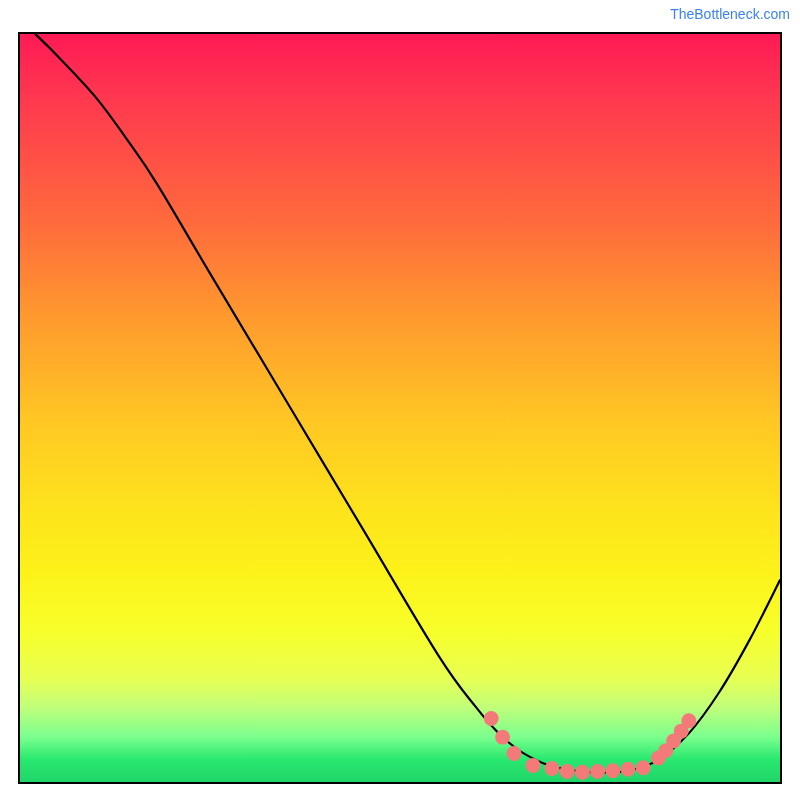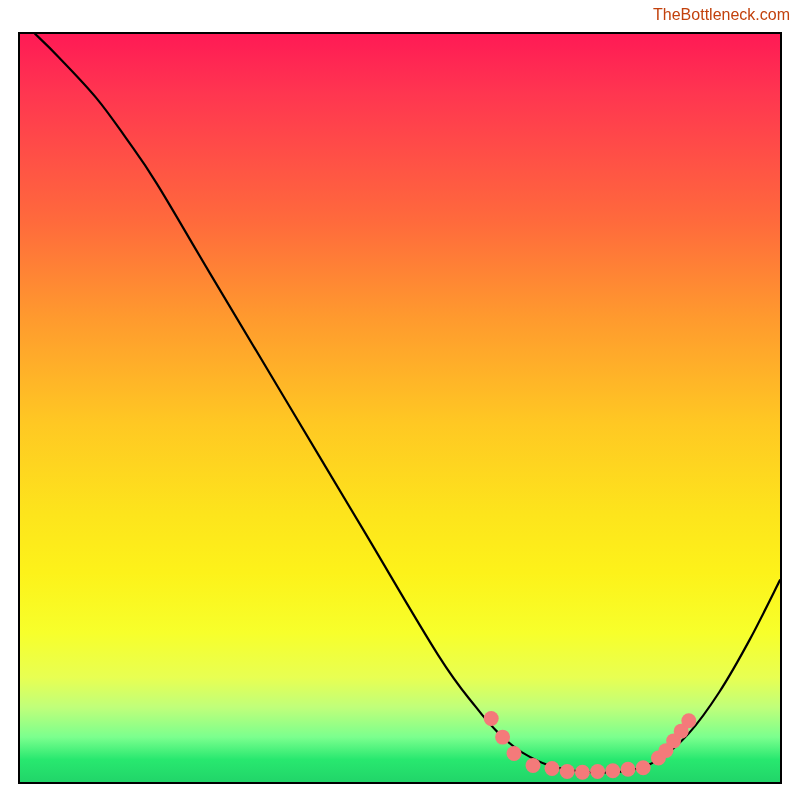--- a/index.html
+++ b/index.html
@@ -7,22 +7,22 @@
   .chart-wrap {
     position: relative;
     width: 800px;
     height: 800px;
   }
   .attribution {
     position: absolute;
     top: 6px;
     right: 10px;
     font-family: Arial, Helvetica, sans-serif;
-    font-size: 16px;
-    color: #c2410c;
+    font-size: 14px;
+    color: #3b82f6;
     font-weight: 400;
     z-index: 10;
     text-align: center;
   }
   .plot-area {
     position: absolute;
     left: 18px;
     top: 32px;
     width: 764px;
     height: 752px;

